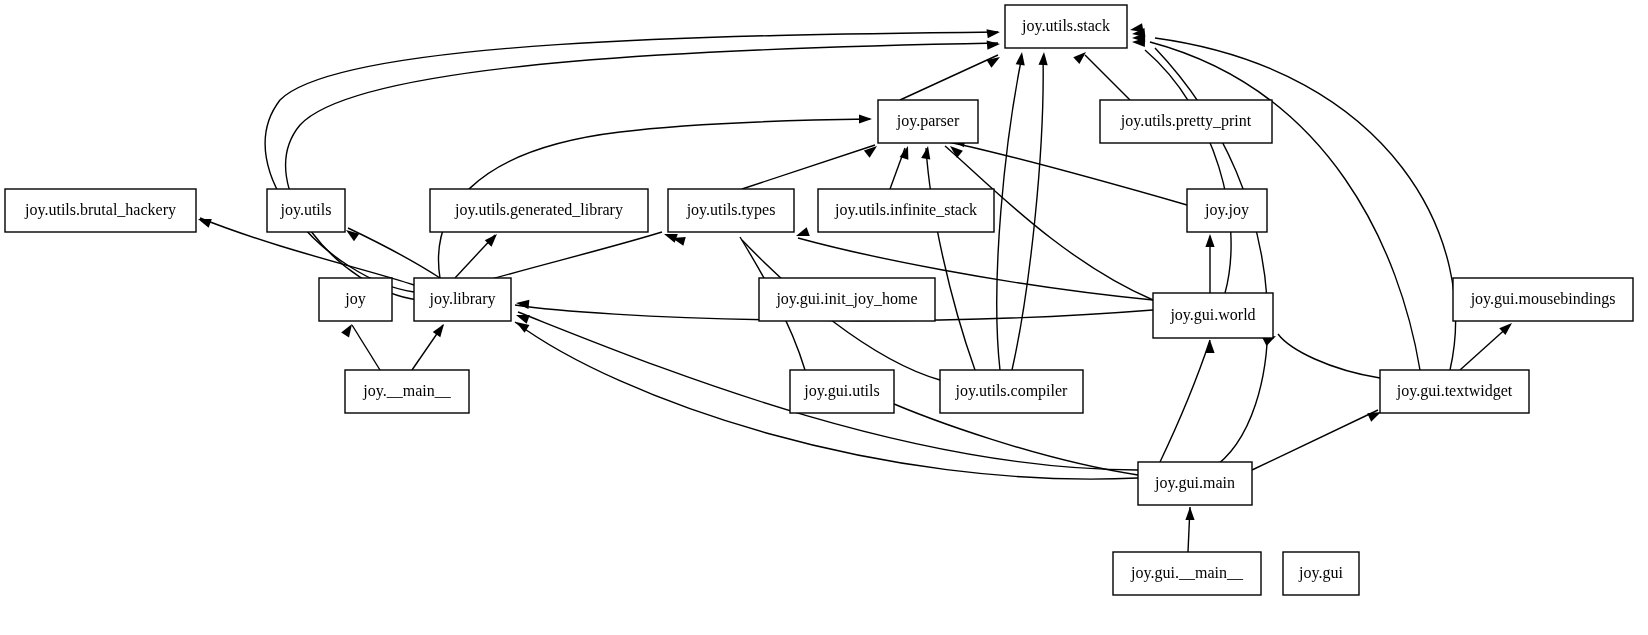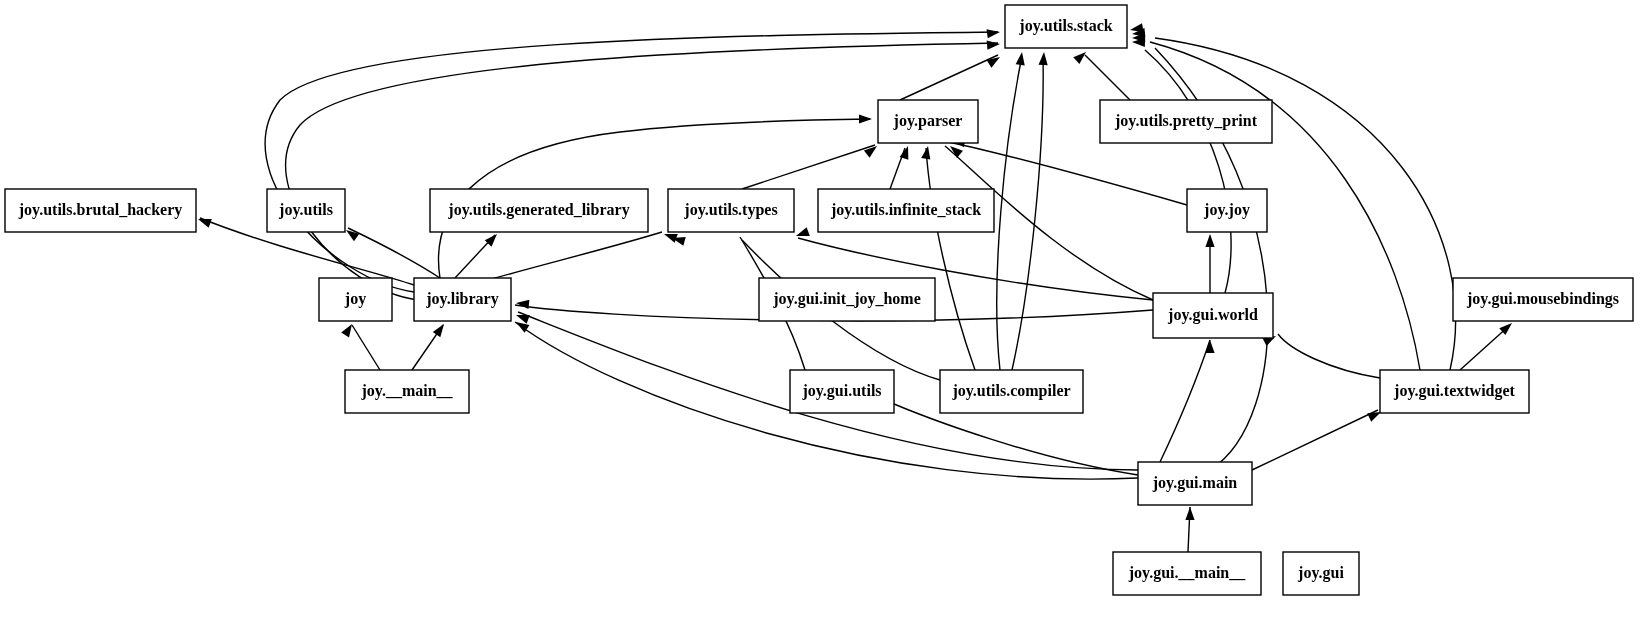--- a/index.html
+++ b/index.html
@@ -7,21 +7,20 @@
     padding: 0;
     background: #ffffff;
   }
   #graph-canvas {
     position: relative;
     width: 1648px;
     height: 635px;
     background: #ffffff;
     overflow: hidden;
     font-family: "Liberation Serif", "DejaVu Serif", serif;
-    font-weight: bold;
   }
   svg.graph-svg {
     position: absolute;
     left: 0;
     top: 0;
     width: 1648px;
     height: 635px;
   }
   .edge-path {
     fill: none;

